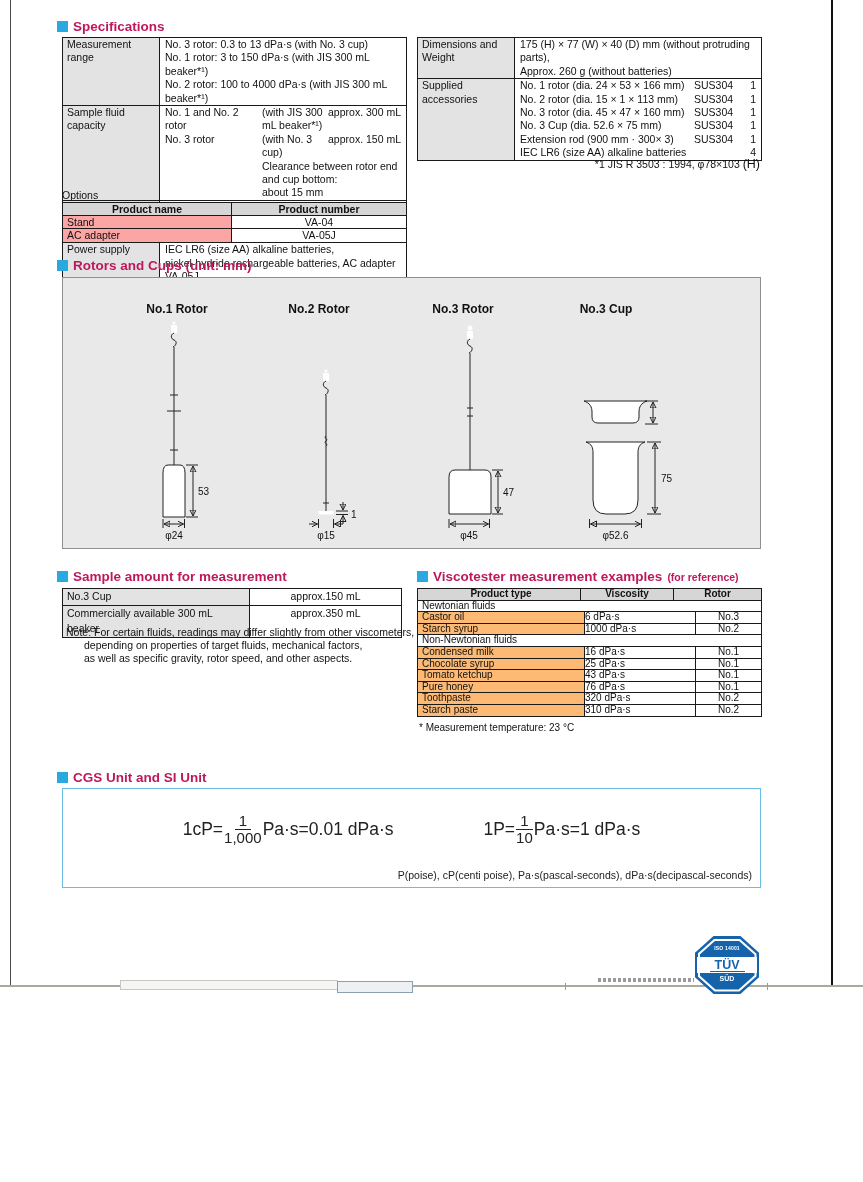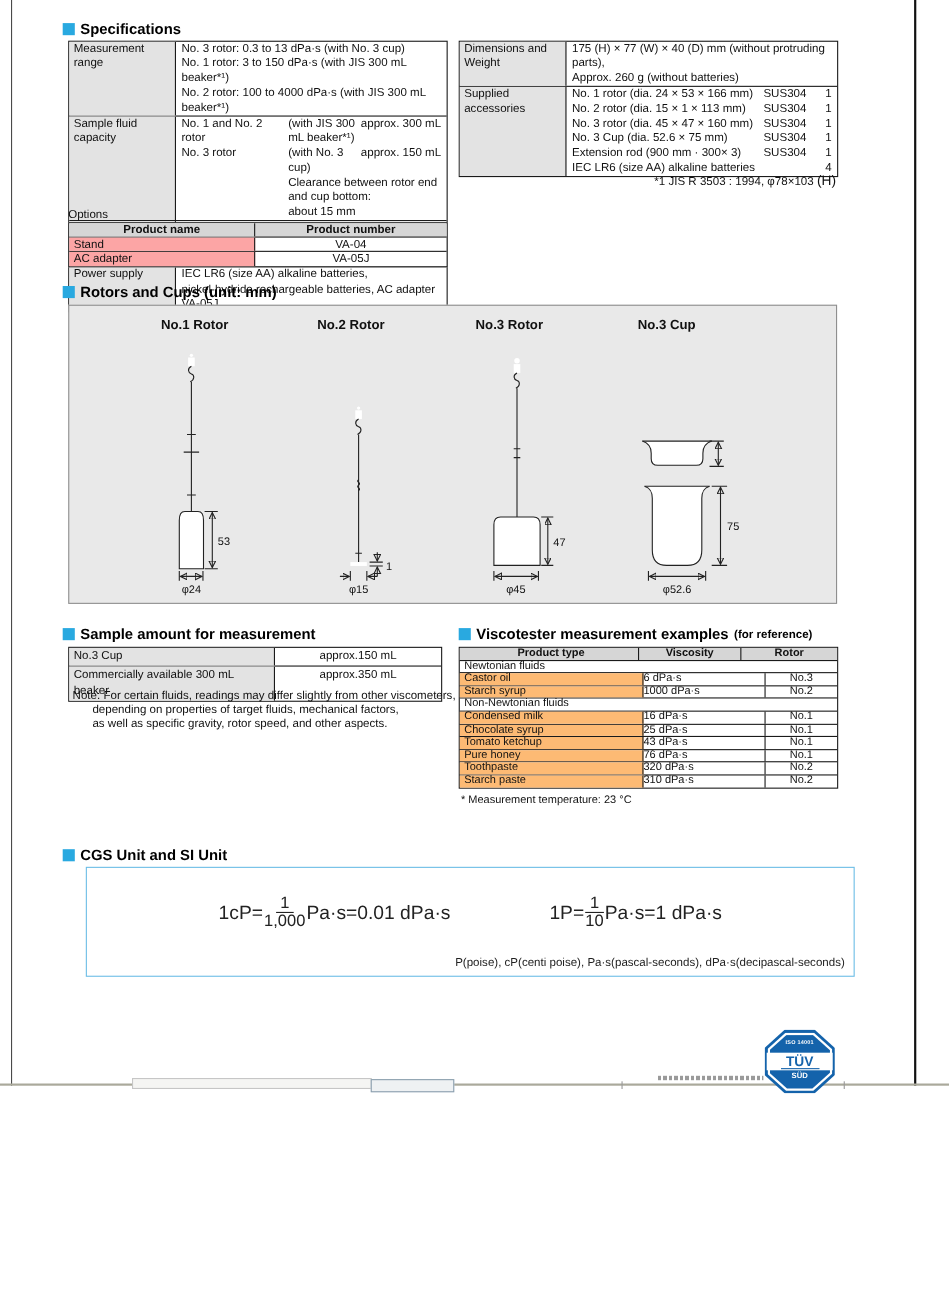--- a/index.html
+++ b/index.html
@@ -6,21 +6,21 @@
   body{width:863px;height:1182px;position:relative;font-family:"Liberation Sans","DejaVu Sans",sans-serif;color:#111;overflow:hidden;}
   .abs{position:absolute;}
   
   .frame-left{left:10px;top:0;width:1px;height:987px;background:#4a4a4a;}
   .frame-right{left:831px;top:0;width:2px;height:987px;background:#111;}
   .bottom-line{left:0;top:985px;width:863px;height:2px;background:#aaa99b;}
   .frag{border:1px solid #c6c6c6;background:#f5f5f3;}
   .frag2{border:1px solid #8b9fae;background:#eef1f3;}
   .tick{width:1px;height:7px;background:#9a9a9a;}
   
-  .sec{position:absolute;display:flex;align-items:center;gap:5px;font-size:13.5px;font-weight:bold;color:#000000;white-space:nowrap;}
+  .sec{position:absolute;display:flex;align-items:center;gap:5px;font-size:13.5px;font-weight:bold;color:#be185d;white-space:nowrap;}
   .sq{width:11px;height:11px;background:#29a9e0;flex:0 0 auto;}
   .sec-suffix{font-size:10.5px;font-weight:bold;}
   
   .tbl{position:absolute;border:1.5px solid #1a1a1a;background:#fff;font-size:10.5px;line-height:13.4px;}
   .trow{display:flex;border-top:1px solid #1a1a1a;}
   .trow:first-child{border-top:0;}
   .tlabel{flex:0 0 88px;background:#e3e3e3;border-right:1px solid #1a1a1a;padding:0 4px;}
   .tval{flex:1;padding:0 5px;}
   .srow{display:flex;}
   .sc1{flex:0 0 97px;}
@@ -34,40 +34,40 @@
   .fn-big{font-size:12.5px;}
   
   .opt .trow{line-height:12.2px;}
   .oc1{flex:0 0 160px;border-right:1px solid #1a1a1a;padding:0 4px;}
   .oc2{flex:1;text-align:center;}
   .opt-h{font-weight:bold;background:#d6d6d6;text-align:center;}
   .opt-h .oc1{background:#d6d6d6;}
   .opt-row .oc1{background:#fca5a5;}
   
   .diagram-box{left:62px;top:277px;width:697px;height:270px;background:#e9e9e9;border:1px solid #8f8f8f;}
-  .dlabel{position:absolute;top:10px;transform:translateX(-50%);font-size:12px;font-weight:bold;white-space:nowrap;}
+  .dlabel{position:absolute;top:24px;transform:translateX(-50%);font-size:12px;font-weight:bold;white-space:nowrap;}
   .diagram-box svg{position:absolute;left:0;top:0;}
   .diagram-box svg line,.diagram-box svg path{stroke:#222;stroke-width:1;fill:none;}
   .diagram-box svg .fillw{fill:#fff;}
   .diagram-box svg text{font-size:10px;fill:#111;font-family:"Liberation Sans",sans-serif;}
   
   .smc1{flex:0 0 178px;background:#e3e3e3;border-right:1px solid #1a1a1a;padding:0 4px;}
   .smc2{flex:1;text-align:center;}
   .sm .trow{line-height:15.5px;}
   
   .ex{font-size:10px;line-height:10.6px;}
   .exc1{flex:0 0 158px;border-right:1px solid #1a1a1a;padding:0 4px;}
   .exc2{flex:0 0 92px;border-right:1px solid #1a1a1a;padding-right:18px;}
   .exc3{flex:1;text-align:center;}
   .ex-h{font-weight:bold;background:#d6d6d6;}
   .ex-h .exc1,.ex-h .exc2{text-align:center;padding-right:0;}
   .ex-cat{padding:0 4px;border-top:1px solid #1a1a1a;line-height:10.6px;}
   .ex-row .exc1{background:#fdba74;}
   
-  .cgs-box{left:78px;top:788px;width:697px;height:98px;border:1.5px solid #6cbde6;background:#fff;}
+  .cgs-box{left:62px;top:788px;width:697px;height:98px;border:1.5px solid #6cbde6;background:#fff;}
   .formulas{position:absolute;left:0;top:24px;width:100%;display:flex;justify-content:center;gap:90px;font-size:17.5px;color:#222;align-items:center;}
   .formula{display:flex;align-items:center;white-space:nowrap;}
   .frac{display:inline-flex;flex-direction:column;align-items:center;margin:0 1px;font-size:15px;line-height:16px;}
   .frac .num{padding:0 4px;border-bottom:1.5px solid #222;}
   .cgs-foot{position:absolute;right:8px;bottom:6px;font-size:10.5px;color:#222;}
   
   .tuv{left:695px;top:936px;width:64px;height:58px;z-index:5;}
   .oct{position:absolute;clip-path:polygon(29% 0,71% 0,100% 29%,100% 71%,71% 100%,29% 100%,0 71%,0 29%);}
   .oct.o1{left:0;top:0;right:0;bottom:0;background:#1463ab;}
   .oct.o2{left:2.5px;top:2.5px;right:2.5px;bottom:2.5px;background:#fff;}

